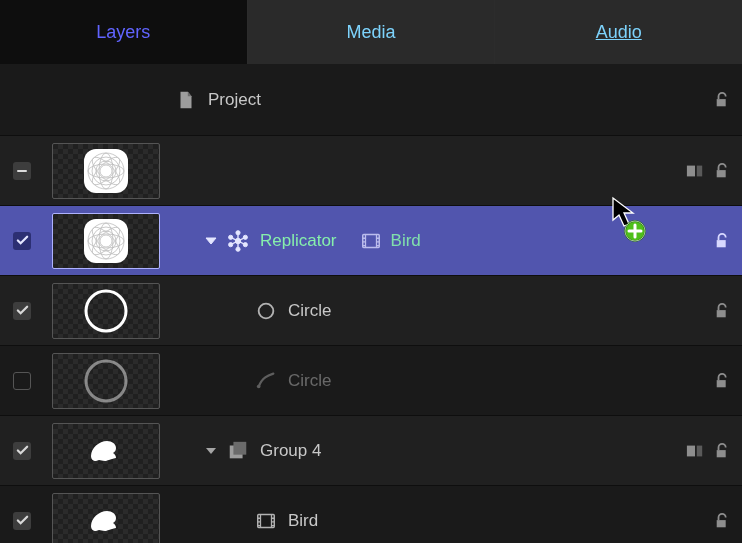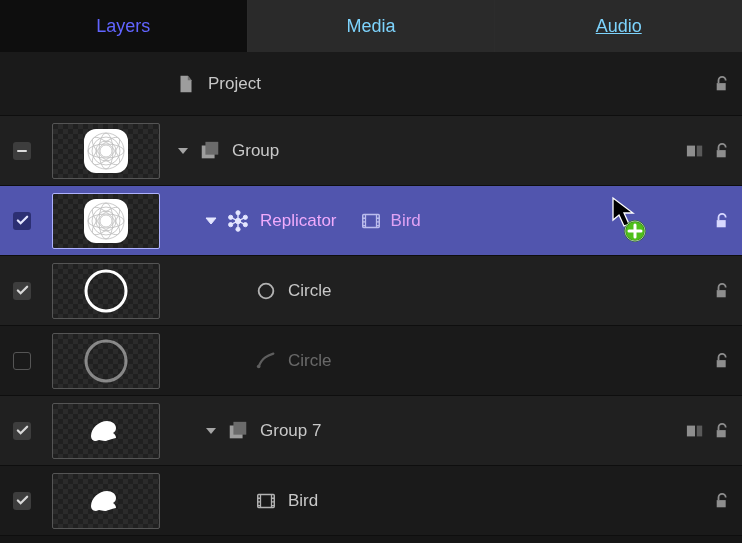--- a/index.html
+++ b/index.html
@@ -11,21 +11,21 @@
       color: #c8c8c8;
       width: 742px;
       height: 543px;
       overflow: hidden;
       -webkit-font-smoothing: antialiased;
     }
 
     
     .tabs {
       display: flex;
-      height: 52px;
+      height: 64px;
       background: #0e0e0e;
     }
     .tab {
       flex: 1;
       display: flex;
       align-items: center;
       justify-content: center;
       color: #7dd3fc;
       font-size: 18px;
       border-right: 1px solid #2c2c2c;
@@ -42,21 +42,21 @@
       display: flex;
       align-items: center;
       height: 70px;
       background: #1a1a1a;
       border-bottom: 1px solid #0e0e0e;
       padding-right: 8px;
       position: relative;
     }
     .row.odd { background: #202020; }
     .row.selected { background: #5155ae; color: #eaeaea; }
-    .row.project { height: 64px; }
+    .row.project { height: 72px; }
     .row.dim .label-text,
     .row.dim .thumb svg,
     .row.dim .layer-icon svg { opacity: 0.45; }
 
     .chk-cell {
       width: 44px;
       display: flex;
       justify-content: center;
       align-items: center;
     }
@@ -149,21 +149,21 @@
     }
     .layer-icon svg { width: 22px; height: 22px; }
     .row.selected .layer-icon svg,
     .row.selected .disclosure svg { stroke: #e4e6ff; fill: #e4e6ff; }
 
     .label-text {
       color: #c8c8c8;
       font-size: 17px;
       white-space: nowrap;
     }
-    .row.selected .label-text { color: #f0abfc; }
+    .row.selected .label-text { color: #86efac; }
 
     .drop-badge {
       display: flex;
       align-items: center;
       margin-left: 22px;
       opacity: 0.9;
     }
     .drop-badge .layer-icon { margin-right: 8px; }
     .drop-badge .label-text { color: #c7c9f4; }
 
@@ -237,34 +237,20 @@
             <circle cx="26" cy="26" r="10"></circle>
             <circle cx="26" cy="26" r="6"></circle>
           <ellipse cx="26" cy="26" rx="18" ry="7"></ellipse>
             <ellipse cx="26" cy="26" rx="7" ry="18"></ellipse>
           <ellipse cx="26" cy="26" rx="18" ry="7" transform="rotate(45 26 26)"></ellipse>
           <ellipse cx="26" cy="26" rx="18" ry="7" transform="rotate(-45 26 26)"></ellipse>
         </g>
       </svg>
     </div>
   </div>
-  <div class="content-cell">
-    <span class="disclosure">
-      <svg viewBox="0 0 12 12">
-          <path d="M1 3l5 6 5-6z" fill="#a5a5a5"></path>
-        </svg>
-    </span>
-    <span class="layer-icon">
-      <svg viewBox="0 0 24 24">
-          <rect x="3" y="6" width="14" height="14" fill="#9d9d9d"></rect>
-          <rect x="7" y="2" width="14" height="14" fill="#6b6b6b"></rect>
-        </svg>
-    </span>
-    <span class="label-text">Group</span>
-  </div>
   <div class="trailing">
     <span>
       <svg viewBox="0 0 24 20">
           <rect x="3" y="4" width="9" height="12" fill="#8e8e8e"></rect>
           <rect x="14" y="4" width="6" height="12" fill="#5a5a5a"></rect>
         </svg>
     </span>
     <span>
       <svg viewBox="0 0 24 20">
           <path d="M5 9h10v8H5z" fill="#8e8e8e"></path>
@@ -430,21 +416,21 @@
       <svg viewBox="0 0 12 12">
           <path d="M1 3l5 6 5-6z" fill="#a5a5a5"></path>
         </svg>
     </span>
     <span class="layer-icon">
       <svg viewBox="0 0 24 24">
           <rect x="3" y="6" width="14" height="14" fill="#9d9d9d"></rect>
           <rect x="7" y="2" width="14" height="14" fill="#6b6b6b"></rect>
         </svg>
     </span>
-    <span class="label-text">Group 7</span>
+    <span class="label-text">Group 4</span>
   </div>
   <div class="trailing">
     <span>
       <svg viewBox="0 0 24 20">
           <rect x="3" y="4" width="9" height="12" fill="#8e8e8e"></rect>
           <rect x="14" y="4" width="6" height="12" fill="#5a5a5a"></rect>
         </svg>
     </span>
     <span>
       <svg viewBox="0 0 24 20">

